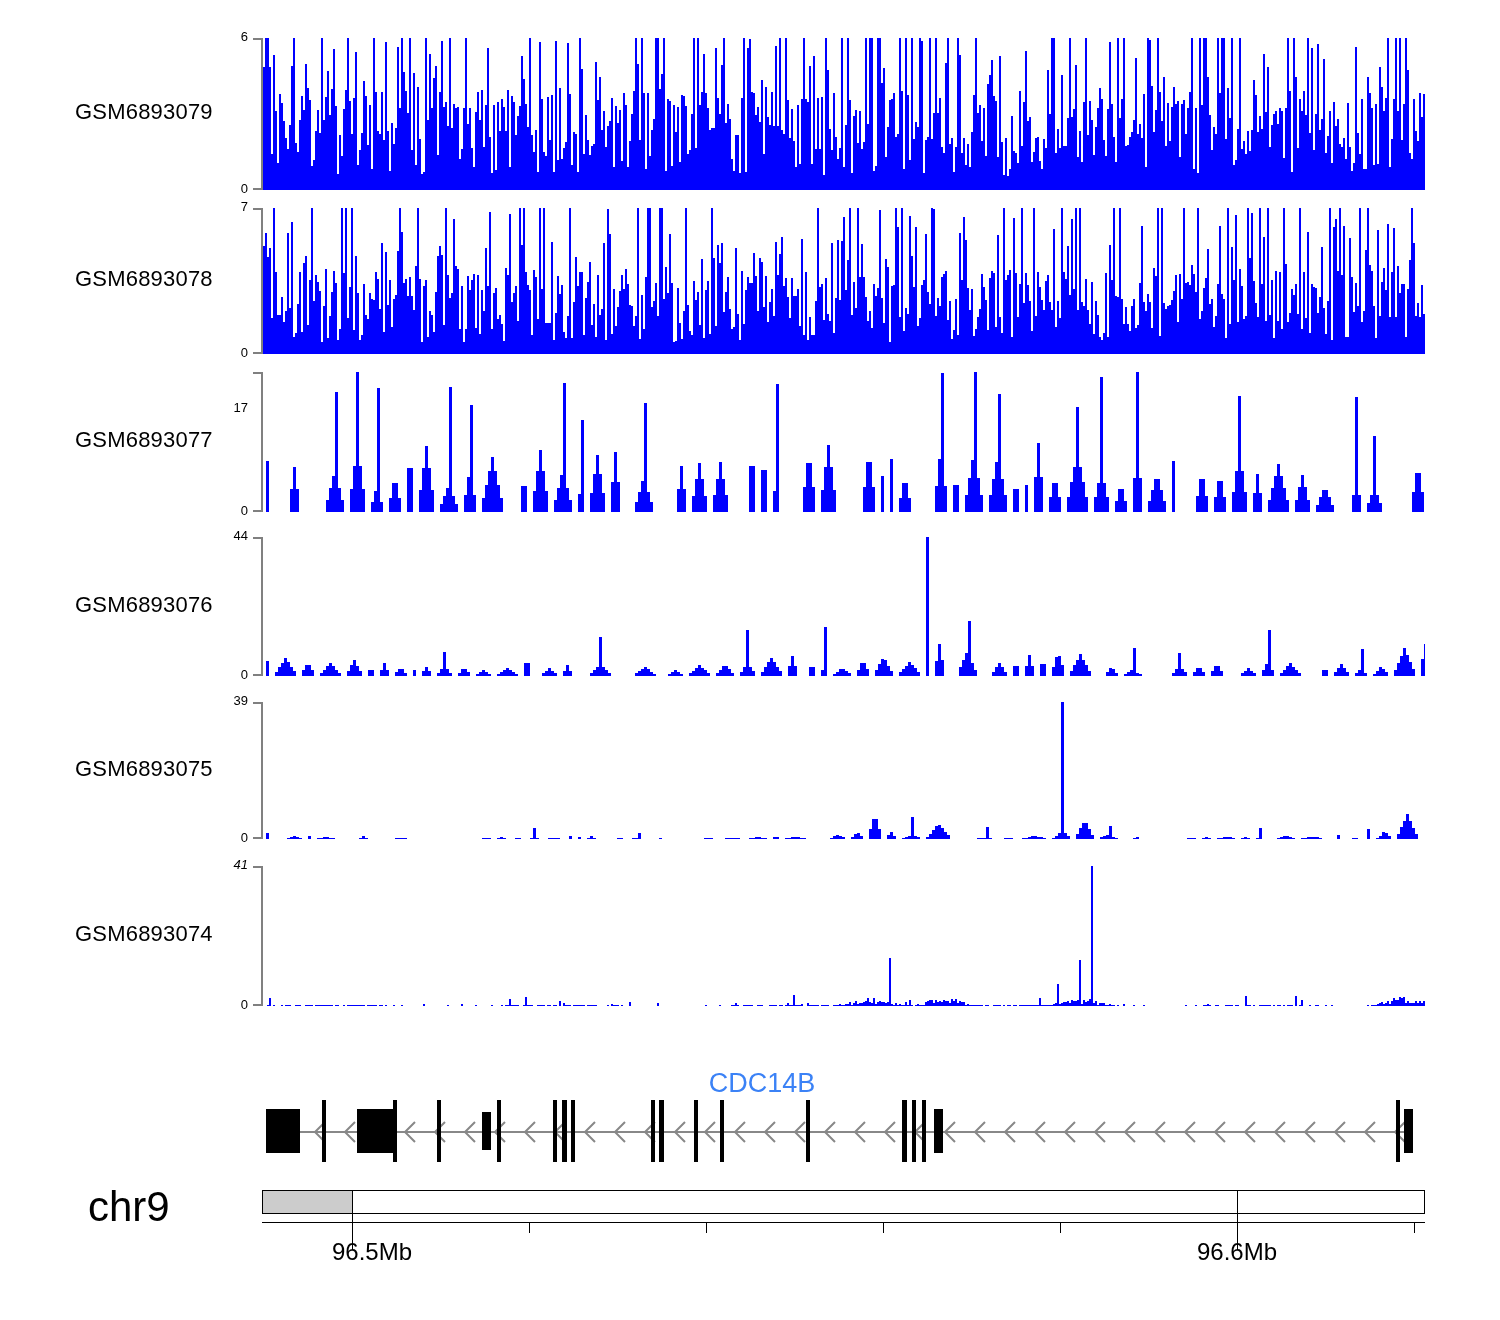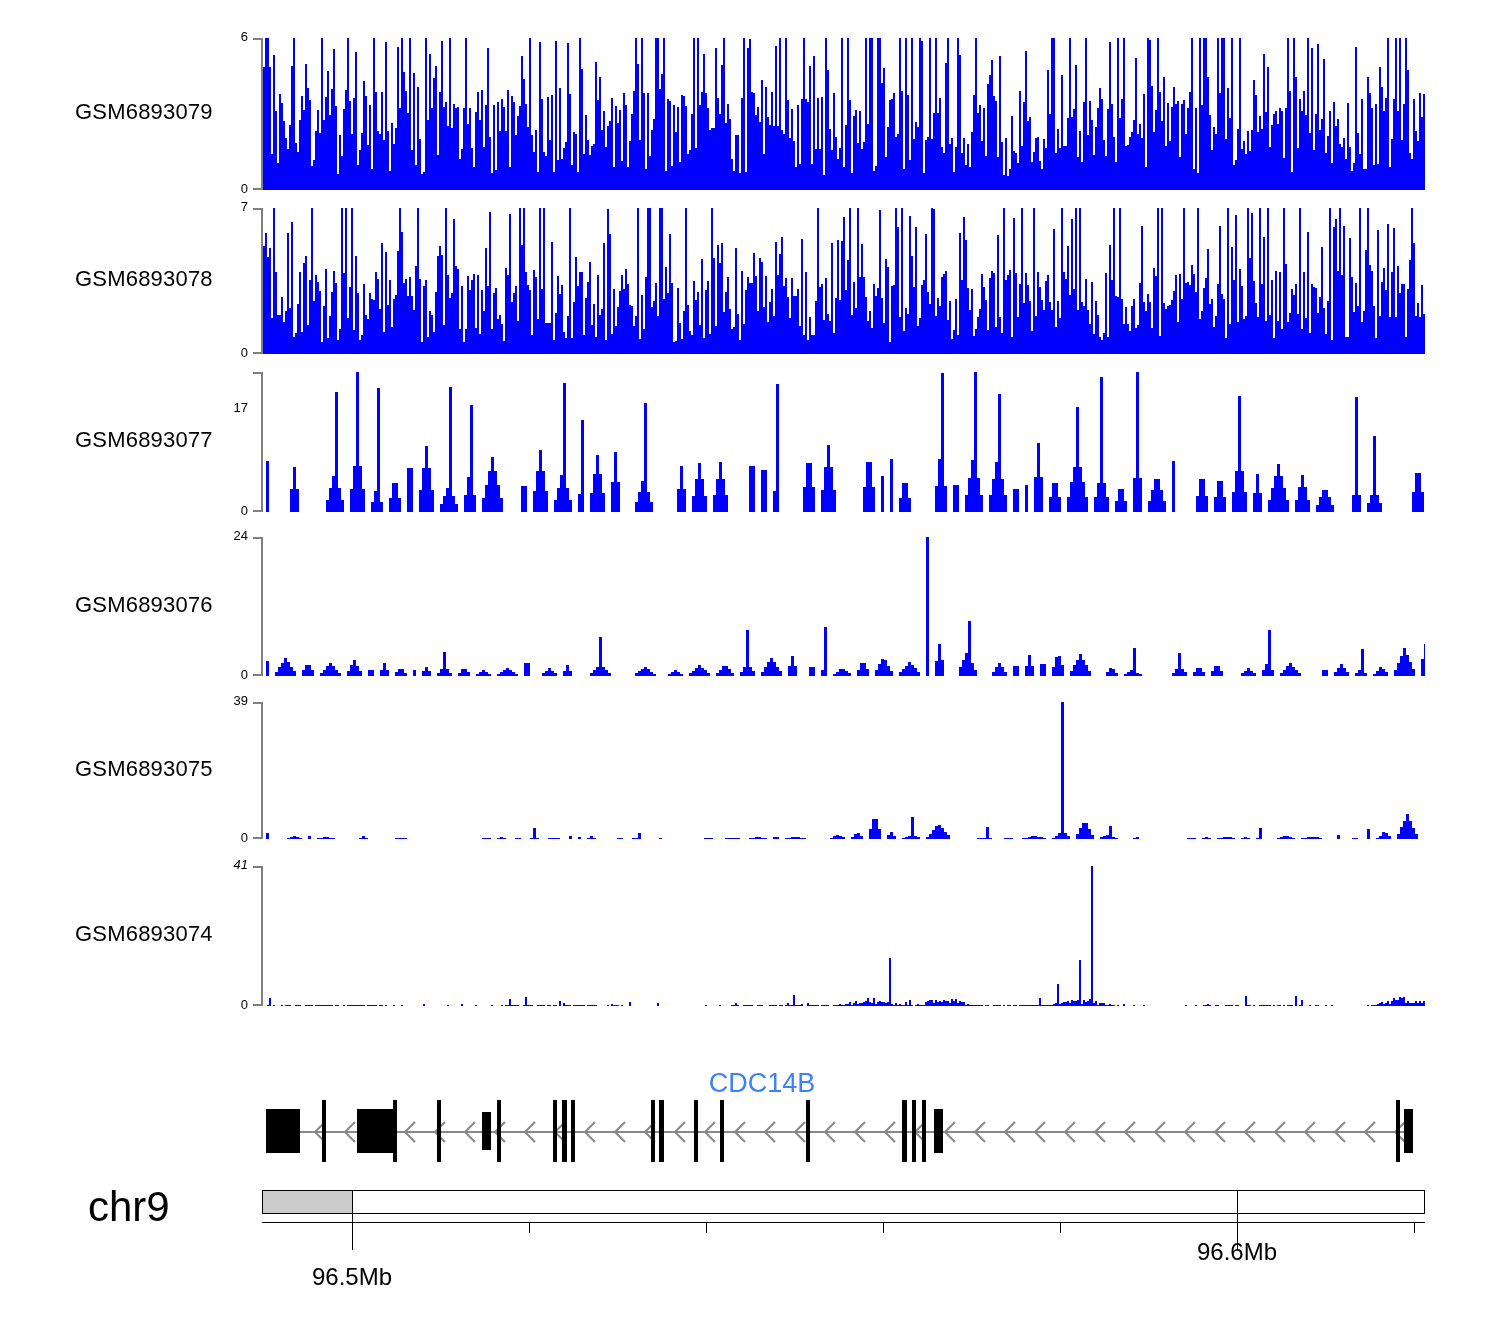--- a/index.html
+++ b/index.html
@@ -85,21 +85,21 @@
           <svg width="1162" height="140" viewBox="0 0 1162 140" shape-rendering="crispEdges">
             <path d="M0,140 L0,140 L0,140.0 L3,140.0 L3,140 L3,89.0 L6,89.0 L6,140 L6,140.0 L9,140.0 L9,140 L9,140.0 L12,140.0 L12,140 L12,140.0 L15,140.0 L15,140 L15,140.0 L18,140.0 L18,140 L18,140.0 L21,140.0 L21,140 L21,140.0 L24,140.0 L24,140 L24,140.0 L27,140.0 L27,140 L27,117.3 L30,117.3 L30,140 L30,94.6 L33,94.6 L33,140 L33,117.3 L36,117.3 L36,140 L36,140.0 L39,140.0 L39,140 L39,140.0 L42,140.0 L42,140 L42,140.0 L45,140.0 L45,140 L45,140.0 L48,140.0 L48,140 L48,140.0 L51,140.0 L51,140 L51,140.0 L54,140.0 L54,140 L54,140.0 L57,140.0 L57,140 L57,140.0 L60,140.0 L60,140 L60,140.0 L63,140.0 L63,140 L63,128.1 L66,128.1 L66,140 L66,116.1 L69,116.1 L69,140 L69,104.2 L72,104.2 L72,140 L72,20.1 L75,20.1 L75,140 L75,116.1 L78,116.1 L78,140 L78,128.1 L81,128.1 L81,140 L81,140.0 L84,140.0 L84,140 L84,140.0 L87,140.0 L87,140 L87,117.0 L90,117.0 L90,140 L90,94.0 L93,94.0 L93,140 L93,0.0 L96,0.0 L96,140 L96,94.0 L99,94.0 L99,140 L99,117.0 L102,117.0 L102,140 L102,140.0 L105,140.0 L105,140 L105,140.0 L108,140.0 L108,140 L108,129.7 L111,129.7 L111,140 L111,119.4 L114,119.4 L114,140 L114,16.3 L117,16.3 L117,140 L117,129.7 L120,129.7 L120,140 L120,140.0 L123,140.0 L123,140 L123,140.0 L126,140.0 L126,140 L126,125.7 L129,125.7 L129,140 L129,111.4 L132,111.4 L132,140 L132,111.4 L135,111.4 L135,140 L135,125.7 L138,125.7 L138,140 L138,140.0 L141,140.0 L141,140 L141,140.0 L144,140.0 L144,140 L144,95.5 L147,95.5 L147,140 L147,95.5 L150,95.5 L150,140 L150,140.0 L153,140.0 L153,140 L153,140.0 L156,140.0 L156,140 L156,117.9 L159,117.9 L159,140 L159,95.8 L162,95.8 L162,140 L162,73.7 L165,73.7 L165,140 L165,95.8 L168,95.8 L168,140 L168,117.9 L171,117.9 L171,140 L171,140.0 L174,140.0 L174,140 L174,140.0 L177,140.0 L177,140 L177,131.8 L180,131.8 L180,140 L180,123.7 L183,123.7 L183,140 L183,115.5 L186,115.5 L186,140 L186,14.5 L189,14.5 L189,140 L189,123.7 L192,123.7 L192,140 L192,131.8 L195,131.8 L195,140 L195,140.0 L198,140.0 L198,140 L198,140.0 L201,140.0 L201,140 L201,122.7 L204,122.7 L204,140 L204,105.4 L207,105.4 L207,140 L207,32.8 L210,32.8 L210,140 L210,122.7 L213,122.7 L213,140 L213,140.0 L216,140.0 L216,140 L216,140.0 L219,140.0 L219,140 L219,126.3 L222,126.3 L222,140 L222,112.5 L225,112.5 L225,140 L225,98.8 L228,98.8 L228,140 L228,85.0 L231,85.0 L231,140 L231,98.8 L234,98.8 L234,140 L234,112.5 L237,112.5 L237,140 L237,126.3 L240,126.3 L240,140 L240,140.0 L243,140.0 L243,140 L243,140.0 L246,140.0 L246,140 L246,140.0 L249,140.0 L249,140 L249,140.0 L252,140.0 L252,140 L252,140.0 L255,140.0 L255,140 L255,140.0 L258,140.0 L258,140 L258,113.8 L261,113.8 L261,140 L261,113.8 L264,113.8 L264,140 L264,140.0 L267,140.0 L267,140 L267,140.0 L270,140.0 L270,140 L270,119.4 L273,119.4 L273,140 L273,98.8 L276,98.8 L276,140 L276,78.2 L279,78.2 L279,140 L279,98.8 L282,98.8 L282,140 L282,119.4 L285,119.4 L285,140 L285,140.0 L288,140.0 L288,140 L288,140.0 L291,140.0 L291,140 L291,127.8 L294,127.8 L294,140 L294,115.5 L297,115.5 L297,140 L297,103.3 L300,103.3 L300,140 L300,11.2 L303,11.2 L303,140 L303,115.5 L306,115.5 L306,140 L306,127.8 L309,127.8 L309,140 L309,140.0 L312,140.0 L312,140 L312,140.0 L315,140.0 L315,140 L315,122.4 L318,122.4 L318,140 L318,47.8 L321,47.8 L321,140 L321,140.0 L324,140.0 L324,140 L324,140.0 L327,140.0 L327,140 L327,121.1 L330,121.1 L330,140 L330,102.2 L333,102.2 L333,140 L333,83.3 L336,83.3 L336,140 L336,102.2 L339,102.2 L339,140 L339,121.1 L342,121.1 L342,140 L342,140.0 L345,140.0 L345,140 L345,140.0 L348,140.0 L348,140 L348,109.9 L351,109.9 L351,140 L351,79.7 L354,79.7 L354,140 L354,109.9 L357,109.9 L357,140 L357,140.0 L360,140.0 L360,140 L360,140.0 L363,140.0 L363,140 L363,140.0 L366,140.0 L366,140 L366,140.0 L369,140.0 L369,140 L369,140.0 L372,140.0 L372,140 L372,129.7 L375,129.7 L375,140 L375,119.5 L378,119.5 L378,140 L378,109.2 L381,109.2 L381,140 L381,31.3 L384,31.3 L384,140 L384,119.5 L387,119.5 L387,140 L387,129.7 L390,129.7 L390,140 L390,140.0 L393,140.0 L393,140 L393,140.0 L396,140.0 L396,140 L396,140.0 L399,140.0 L399,140 L399,140.0 L402,140.0 L402,140 L402,140.0 L405,140.0 L405,140 L405,140.0 L408,140.0 L408,140 L408,140.0 L411,140.0 L411,140 L411,140.0 L414,140.0 L414,140 L414,116.8 L417,116.8 L417,140 L417,93.7 L420,93.7 L420,140 L420,116.8 L423,116.8 L423,140 L423,140.0 L426,140.0 L426,140 L426,140.0 L429,140.0 L429,140 L429,123.6 L432,123.6 L432,140 L432,107.2 L435,107.2 L435,140 L435,90.9 L438,90.9 L438,140 L438,107.2 L441,107.2 L441,140 L441,123.6 L444,123.6 L444,140 L444,140.0 L447,140.0 L447,140 L447,140.0 L450,140.0 L450,140 L450,123.3 L453,123.3 L453,140 L453,106.6 L456,106.6 L456,140 L456,89.9 L459,89.9 L459,140 L459,106.6 L462,106.6 L462,140 L462,123.3 L465,123.3 L465,140 L465,140.0 L468,140.0 L468,140 L468,140.0 L471,140.0 L471,140 L471,140.0 L474,140.0 L474,140 L474,140.0 L477,140.0 L477,140 L477,140.0 L480,140.0 L480,140 L480,140.0 L483,140.0 L483,140 L483,140.0 L486,140.0 L486,140 L486,93.9 L489,93.9 L489,140 L489,93.9 L492,93.9 L492,140 L492,140.0 L495,140.0 L495,140 L495,140.0 L498,140.0 L498,140 L498,98.0 L501,98.0 L501,140 L501,98.0 L504,98.0 L504,140 L504,140.0 L507,140.0 L507,140 L507,140.0 L510,140.0 L510,140 L510,118.7 L513,118.7 L513,140 L513,12.3 L516,12.3 L516,140 L516,140.0 L519,140.0 L519,140 L519,140.0 L522,140.0 L522,140 L522,140.0 L525,140.0 L525,140 L525,140.0 L528,140.0 L528,140 L528,140.0 L531,140.0 L531,140 L531,140.0 L534,140.0 L534,140 L534,140.0 L537,140.0 L537,140 L537,140.0 L540,140.0 L540,140 L540,115.4 L543,115.4 L543,140 L543,90.8 L546,90.8 L546,140 L546,90.8 L549,90.8 L549,140 L549,115.4 L552,115.4 L552,140 L552,140.0 L555,140.0 L555,140 L555,140.0 L558,140.0 L558,140 L558,117.7 L561,117.7 L561,140 L561,95.3 L564,95.3 L564,140 L564,73.0 L567,73.0 L567,140 L567,95.3 L570,95.3 L570,140 L570,117.7 L573,117.7 L573,140 L573,140.0 L576,140.0 L576,140 L576,140.0 L579,140.0 L579,140 L579,140.0 L582,140.0 L582,140 L582,140.0 L585,140.0 L585,140 L585,140.0 L588,140.0 L588,140 L588,140.0 L591,140.0 L591,140 L591,140.0 L594,140.0 L594,140 L594,140.0 L597,140.0 L597,140 L597,140.0 L600,140.0 L600,140 L600,114.7 L603,114.7 L603,140 L603,89.5 L606,89.5 L606,140 L606,89.5 L609,89.5 L609,140 L609,114.7 L612,114.7 L612,140 L612,140.0 L615,140.0 L615,140 L615,140.0 L618,140.0 L618,140 L618,103.6 L621,103.6 L621,140 L621,140.0 L624,140.0 L624,140 L624,140.0 L627,140.0 L627,140 L627,86.6 L630,86.6 L630,140 L630,140.0 L633,140.0 L633,140 L633,140.0 L636,140.0 L636,140 L636,125.7 L639,125.7 L639,140 L639,111.4 L642,111.4 L642,140 L642,111.4 L645,111.4 L645,140 L645,125.7 L648,125.7 L648,140 L648,140.0 L651,140.0 L651,140 L651,140.0 L654,140.0 L654,140 L654,140.0 L657,140.0 L657,140 L657,140.0 L660,140.0 L660,140 L660,140.0 L663,140.0 L663,140 L663,140.0 L666,140.0 L666,140 L666,140.0 L669,140.0 L669,140 L669,140.0 L672,140.0 L672,140 L672,113.6 L675,113.6 L675,140 L675,87.3 L678,87.3 L678,140 L678,0.5 L681,0.5 L681,140 L681,113.6 L684,113.6 L684,140 L684,140.0 L687,140.0 L687,140 L687,140.0 L690,140.0 L690,140 L690,113.2 L693,113.2 L693,140 L693,113.2 L696,113.2 L696,140 L696,140.0 L699,140.0 L699,140 L699,140.0 L702,140.0 L702,140 L702,122.8 L705,122.8 L705,140 L705,105.5 L708,105.5 L708,140 L708,88.3 L711,88.3 L711,140 L711,0.0 L714,0.0 L714,140 L714,105.5 L717,105.5 L717,140 L717,122.8 L720,122.8 L720,140 L720,140.0 L723,140.0 L723,140 L723,140.0 L726,140.0 L726,140 L726,123.4 L729,123.4 L729,140 L729,106.7 L732,106.7 L732,140 L732,90.1 L735,90.1 L735,140 L735,22.0 L738,22.0 L738,140 L738,106.7 L741,106.7 L741,140 L741,123.4 L744,123.4 L744,140 L744,140.0 L747,140.0 L747,140 L747,140.0 L750,140.0 L750,140 L750,116.7 L753,116.7 L753,140 L753,116.7 L756,116.7 L756,140 L756,140.0 L759,140.0 L759,140 L759,140.0 L762,140.0 L762,140 L762,112.9 L765,112.9 L765,140 L765,140.0 L768,140.0 L768,140 L768,140.0 L771,140.0 L771,140 L771,105.4 L774,105.4 L774,140 L774,70.7 L777,70.7 L777,140 L777,105.4 L780,105.4 L780,140 L780,140.0 L783,140.0 L783,140 L783,140.0 L786,140.0 L786,140 L786,125.2 L789,125.2 L789,140 L789,110.5 L792,110.5 L792,140 L792,110.5 L795,110.5 L795,140 L795,125.2 L798,125.2 L798,140 L798,140.0 L801,140.0 L801,140 L801,140.0 L804,140.0 L804,140 L804,125.0 L807,125.0 L807,140 L807,110.0 L810,110.0 L810,140 L810,95.0 L813,95.0 L813,140 L813,34.7 L816,34.7 L816,140 L816,95.0 L819,95.0 L819,140 L819,110.0 L822,110.0 L822,140 L822,125.0 L825,125.0 L825,140 L825,140.0 L828,140.0 L828,140 L828,140.0 L831,140.0 L831,140 L831,125.4 L834,125.4 L834,140 L834,110.7 L837,110.7 L837,140 L837,5.3 L840,5.3 L840,140 L840,110.7 L843,110.7 L843,140 L843,125.4 L846,125.4 L846,140 L846,140.0 L849,140.0 L849,140 L849,140.0 L852,140.0 L852,140 L852,128.5 L855,128.5 L855,140 L855,117.1 L858,117.1 L858,140 L858,117.1 L861,117.1 L861,140 L861,128.5 L864,128.5 L864,140 L864,140.0 L867,140.0 L867,140 L867,140.0 L870,140.0 L870,140 L870,105.5 L873,105.5 L873,140 L873,0.0 L876,0.0 L876,140 L876,105.5 L879,105.5 L879,140 L879,140.0 L882,140.0 L882,140 L882,140.0 L885,140.0 L885,140 L885,129.0 L888,129.0 L888,140 L888,118.1 L891,118.1 L891,140 L891,107.1 L894,107.1 L894,140 L894,107.1 L897,107.1 L897,140 L897,118.1 L900,118.1 L900,140 L900,129.0 L903,129.0 L903,140 L903,140.0 L906,140.0 L906,140 L906,140.0 L909,140.0 L909,140 L909,88.9 L912,88.9 L912,140 L912,140.0 L915,140.0 L915,140 L915,140.0 L918,140.0 L918,140 L918,140.0 L921,140.0 L921,140 L921,140.0 L924,140.0 L924,140 L924,140.0 L927,140.0 L927,140 L927,140.0 L930,140.0 L930,140 L930,140.0 L933,140.0 L933,140 L933,123.7 L936,123.7 L936,140 L936,107.4 L939,107.4 L939,140 L939,107.4 L942,107.4 L942,140 L942,123.7 L945,123.7 L945,140 L945,140.0 L948,140.0 L948,140 L948,140.0 L951,140.0 L951,140 L951,124.5 L954,124.5 L954,140 L954,108.9 L957,108.9 L957,140 L957,108.9 L960,108.9 L960,140 L960,124.5 L963,124.5 L963,140 L963,140.0 L966,140.0 L966,140 L966,140.0 L969,140.0 L969,140 L969,119.5 L972,119.5 L972,140 L972,99.1 L975,99.1 L975,140 L975,23.5 L978,23.5 L978,140 L978,99.1 L981,99.1 L981,140 L981,119.5 L984,119.5 L984,140 L984,140.0 L987,140.0 L987,140 L987,140.0 L990,140.0 L990,140 L990,120.9 L993,120.9 L993,140 L993,101.8 L996,101.8 L996,140 L996,120.9 L999,120.9 L999,140 L999,140.0 L1002,140.0 L1002,140 L1002,140.0 L1005,140.0 L1005,140 L1005,128.0 L1008,128.0 L1008,140 L1008,116.0 L1011,116.0 L1011,140 L1011,104.0 L1014,104.0 L1014,140 L1014,92.0 L1017,92.0 L1017,140 L1017,104.0 L1020,104.0 L1020,140 L1020,116.0 L1023,116.0 L1023,140 L1023,128.0 L1026,128.0 L1026,140 L1026,140.0 L1029,140.0 L1029,140 L1029,140.0 L1032,140.0 L1032,140 L1032,127.7 L1035,127.7 L1035,140 L1035,115.3 L1038,115.3 L1038,140 L1038,103.0 L1041,103.0 L1041,140 L1041,115.3 L1044,115.3 L1044,140 L1044,127.7 L1047,127.7 L1047,140 L1047,140.0 L1050,140.0 L1050,140 L1050,140.0 L1053,140.0 L1053,140 L1053,132.7 L1056,132.7 L1056,140 L1056,125.4 L1059,125.4 L1059,140 L1059,118.0 L1062,118.0 L1062,140 L1062,118.0 L1065,118.0 L1065,140 L1065,125.4 L1068,125.4 L1068,140 L1068,132.7 L1071,132.7 L1071,140 L1071,140.0 L1074,140.0 L1074,140 L1074,140.0 L1077,140.0 L1077,140 L1077,140.0 L1080,140.0 L1080,140 L1080,140.0 L1083,140.0 L1083,140 L1083,140.0 L1086,140.0 L1086,140 L1086,140.0 L1089,140.0 L1089,140 L1089,123.2 L1092,123.2 L1092,140 L1092,25.2 L1095,25.2 L1095,140 L1095,123.2 L1098,123.2 L1098,140 L1098,140.0 L1101,140.0 L1101,140 L1101,140.0 L1104,140.0 L1104,140 L1104,131.3 L1107,131.3 L1107,140 L1107,122.6 L1110,122.6 L1110,140 L1110,64.0 L1113,64.0 L1113,140 L1113,122.6 L1116,122.6 L1116,140 L1116,131.3 L1119,131.3 L1119,140 L1119,140.0 L1122,140.0 L1122,140 L1122,140.0 L1125,140.0 L1125,140 L1125,140.0 L1128,140.0 L1128,140 L1128,140.0 L1131,140.0 L1131,140 L1131,140.0 L1134,140.0 L1134,140 L1134,140.0 L1137,140.0 L1137,140 L1137,140.0 L1140,140.0 L1140,140 L1140,140.0 L1143,140.0 L1143,140 L1143,140.0 L1146,140.0 L1146,140 L1146,140.0 L1149,140.0 L1149,140 L1149,120.3 L1152,120.3 L1152,140 L1152,100.6 L1155,100.6 L1155,140 L1155,100.6 L1158,100.6 L1158,140 L1158,120.3 L1161,120.3 L1161,140 L1161,140.0 L1164,140.0 L1162,140 Z" fill="#0000FF"></path>
           </svg>
         </div>
       </div>
       <div class="track" style="top: 0px;">
         <div class="track-label" style="top: 591.5px; text-align: right;">GSM6893076</div>
         <div class="axis-line" style="top: 537px; height: 139px;"></div>
         <div class="tick" style="top: 537px;"></div>
         <div class="tick" style="top: 674px;"></div>
-        <div class="axis-max" style="top: 528px; left: 212px;">24</div>
+        <div class="axis-max" style="top: 528px; left: 212px;">44</div>
         <div class="axis-min" style="top: 667px; left: 212px;">0</div>
         <div class="plot" style="top: 537px; width: 1162px; height: 139px;">
           <svg width="1162" height="139" viewBox="0 0 1162 139" shape-rendering="crispEdges">
             <path d="M0,139 L0,139 L0,139.0 L3,139.0 L3,139 L3,124.1 L6,124.1 L6,139 L6,139.0 L9,139.0 L9,139 L9,139.0 L12,139.0 L12,139 L12,134.7 L15,134.7 L15,139 L15,130.3 L18,130.3 L18,139 L18,125.7 L21,125.7 L21,139 L21,120.9 L24,120.9 L24,139 L24,125.1 L27,125.1 L27,139 L27,129.6 L30,129.6 L30,139 L30,134.2 L33,134.2 L33,139 L33,139.0 L36,139.0 L36,139 L36,139.0 L39,139.0 L39,139 L39,133.4 L42,133.4 L42,139 L42,127.7 L45,127.7 L45,139 L45,127.6 L48,127.6 L48,139 L48,133.3 L51,133.3 L51,139 L51,139.0 L54,139.0 L54,139 L54,139.0 L57,139.0 L57,139 L57,135.7 L60,135.7 L60,139 L60,132.5 L63,132.5 L63,139 L63,129.2 L66,129.2 L66,139 L66,126.0 L69,126.0 L69,139 L69,129.3 L72,129.3 L72,139 L72,132.6 L75,132.6 L75,139 L75,135.8 L78,135.8 L78,139 L78,139.0 L81,139.0 L81,139 L81,139.0 L84,139.0 L84,139 L84,133.5 L87,133.5 L87,139 L87,128.1 L90,128.1 L90,139 L90,122.9 L93,122.9 L93,139 L93,128.5 L96,128.5 L96,139 L96,133.8 L99,133.8 L99,139 L99,139.0 L102,139.0 L102,139 L102,139.0 L105,139.0 L105,139 L105,132.5 L108,132.5 L108,139 L108,132.6 L111,132.6 L111,139 L111,139.0 L114,139.0 L114,139 L114,139.0 L117,139.0 L117,139 L117,132.5 L120,132.5 L120,139 L120,126.3 L123,126.3 L123,139 L123,132.8 L126,132.8 L126,139 L126,139.0 L129,139.0 L129,139 L129,139.0 L132,139.0 L132,139 L132,135.3 L135,135.3 L135,139 L135,131.9 L138,131.9 L138,139 L138,132.1 L141,132.1 L141,139 L141,135.6 L144,135.6 L144,139 L144,139.0 L147,139.0 L147,139 L147,139.0 L150,139.0 L150,139 L150,132.8 L153,132.8 L153,139 L153,139.0 L156,139.0 L156,139 L156,139.0 L159,139.0 L159,139 L159,134.3 L162,134.3 L162,139 L162,129.8 L165,129.8 L165,139 L165,134.4 L168,134.4 L168,139 L168,139.0 L171,139.0 L171,139 L171,139.0 L174,139.0 L174,139 L174,135.7 L177,135.7 L177,139 L177,132.4 L180,132.4 L180,139 L180,114.6 L183,114.6 L183,139 L183,132.3 L186,132.3 L186,139 L186,135.6 L189,135.6 L189,139 L189,139.0 L192,139.0 L192,139 L192,139.0 L195,139.0 L195,139 L195,135.5 L198,135.5 L198,139 L198,131.8 L201,131.8 L201,139 L201,131.7 L204,131.7 L204,139 L204,135.2 L207,135.2 L207,139 L207,139.0 L210,139.0 L210,139 L210,139.0 L213,139.0 L213,139 L213,137.2 L216,137.2 L216,139 L216,135.2 L219,135.2 L219,139 L219,133.2 L222,133.2 L222,139 L222,135.0 L225,135.0 L225,139 L225,136.9 L228,136.9 L228,139 L228,139.0 L231,139.0 L231,139 L231,139.0 L234,139.0 L234,139 L234,137.2 L237,137.2 L237,139 L237,135.2 L240,135.2 L240,139 L240,133.2 L243,133.2 L243,139 L243,131.1 L246,131.1 L246,139 L246,132.9 L249,132.9 L249,139 L249,134.8 L252,134.8 L252,139 L252,136.9 L255,136.9 L255,139 L255,139.0 L258,139.0 L258,139 L258,139.0 L261,139.0 L261,139 L261,126.2 L264,126.2 L264,139 L264,126.0 L267,126.0 L267,139 L267,139.0 L270,139.0 L270,139 L270,139.0 L273,139.0 L273,139 L273,139.0 L276,139.0 L276,139 L276,139.0 L279,139.0 L279,139 L279,136.4 L282,136.4 L282,139 L282,133.7 L285,133.7 L285,139 L285,131.0 L288,131.0 L288,139 L288,133.6 L291,133.6 L291,139 L291,136.3 L294,136.3 L294,139 L294,139.0 L297,139.0 L297,139 L297,139.0 L300,139.0 L300,139 L300,133.7 L303,133.7 L303,139 L303,128.4 L306,128.4 L306,139 L306,133.7 L309,133.7 L309,139 L309,139.0 L312,139.0 L312,139 L312,139.0 L315,139.0 L315,139 L315,139.0 L318,139.0 L318,139 L318,139.0 L321,139.0 L321,139 L321,139.0 L324,139.0 L324,139 L324,139.0 L327,139.0 L327,139 L327,135.8 L330,135.8 L330,139 L330,132.7 L333,132.7 L333,139 L333,129.7 L336,129.7 L336,139 L336,100.4 L339,100.4 L339,139 L339,130.0 L342,130.0 L342,139 L342,133.2 L345,133.2 L345,139 L345,136.2 L348,136.2 L348,139 L348,139.0 L351,139.0 L351,139 L351,139.0 L354,139.0 L354,139 L354,139.0 L357,139.0 L357,139 L357,139.0 L360,139.0 L360,139 L360,139.0 L363,139.0 L363,139 L363,139.0 L366,139.0 L366,139 L366,139.0 L369,139.0 L369,139 L369,139.0 L372,139.0 L372,139 L372,136.4 L375,136.4 L375,139 L375,134.0 L378,134.0 L378,139 L378,131.7 L381,131.7 L381,139 L381,129.6 L384,129.6 L384,139 L384,132.1 L387,132.1 L387,139 L387,134.5 L390,134.5 L390,139 L390,136.8 L393,136.8 L393,139 L393,139.0 L396,139.0 L396,139 L396,139.0 L399,139.0 L399,139 L399,139.0 L402,139.0 L402,139 L402,139.0 L405,139.0 L405,139 L405,136.9 L408,136.9 L408,139 L408,134.8 L411,134.8 L411,139 L411,132.7 L414,132.7 L414,139 L414,134.8 L417,134.8 L417,139 L417,136.9 L420,136.9 L420,139 L420,139.0 L423,139.0 L423,139 L423,139.0 L426,139.0 L426,139 L426,136.4 L429,136.4 L429,139 L429,133.8 L432,133.8 L432,139 L432,131.0 L435,131.0 L435,139 L435,128.1 L438,128.1 L438,139 L438,130.7 L441,130.7 L441,139 L441,133.3 L444,133.3 L444,139 L444,136.1 L447,136.1 L447,139 L447,139.0 L450,139.0 L450,139 L450,139.0 L453,139.0 L453,139 L453,135.9 L456,135.9 L456,139 L456,132.7 L459,132.7 L459,139 L459,129.3 L462,129.3 L462,139 L462,129.0 L465,129.0 L465,139 L465,132.1 L468,132.1 L468,139 L468,135.5 L471,135.5 L471,139 L471,139.0 L474,139.0 L474,139 L474,139.0 L477,139.0 L477,139 L477,134.7 L480,134.7 L480,139 L480,130.3 L483,130.3 L483,139 L483,92.8 L486,92.8 L486,139 L486,129.9 L489,129.9 L489,139 L489,134.3 L492,134.3 L492,139 L492,139.0 L495,139.0 L495,139 L495,139.0 L498,139.0 L498,139 L498,134.6 L501,134.6 L501,139 L501,130.0 L504,130.0 L504,139 L504,125.4 L507,125.4 L507,139 L507,120.6 L510,120.6 L510,139 L510,125.0 L513,125.0 L513,139 L513,129.6 L516,129.6 L516,139 L516,134.3 L519,134.3 L519,139 L519,139.0 L522,139.0 L522,139 L522,139.0 L525,139.0 L525,139 L525,129.0 L528,129.0 L528,139 L528,119.1 L531,119.1 L531,139 L531,129.0 L534,129.0 L534,139 L534,139.0 L537,139.0 L537,139 L537,139.0 L540,139.0 L540,139 L540,139.0 L543,139.0 L543,139 L543,139.0 L546,139.0 L546,139 L546,130.3 L549,130.3 L549,139 L549,130.4 L552,130.4 L552,139 L552,139.0 L555,139.0 L555,139 L555,139.0 L558,139.0 L558,139 L558,132.5 L561,132.5 L561,139 L561,89.8 L564,89.8 L564,139 L564,139.0 L567,139.0 L567,139 L567,139.0 L570,139.0 L570,139 L570,136.8 L573,136.8 L573,139 L573,134.5 L576,134.5 L576,139 L576,132.1 L579,132.1 L579,139 L579,131.8 L582,131.8 L582,139 L582,134.0 L585,134.0 L585,139 L585,136.4 L588,136.4 L588,139 L588,139.0 L591,139.0 L591,139 L591,139.0 L594,139.0 L594,139 L594,132.9 L597,132.9 L597,139 L597,126.2 L600,126.2 L600,139 L600,125.7 L603,125.7 L603,139 L603,132.2 L606,132.2 L606,139 L606,139.0 L609,139.0 L609,139 L609,139.0 L612,139.0 L612,139 L612,132.7 L615,132.7 L615,139 L615,126.8 L618,126.8 L618,139 L618,121.5 L621,121.5 L621,139 L621,122.5 L624,122.5 L624,139 L624,128.7 L627,128.7 L627,139 L627,134.2 L630,134.2 L630,139 L630,139.0 L633,139.0 L633,139 L633,139.0 L636,139.0 L636,139 L636,135.4 L639,135.4 L639,139 L639,132.1 L642,132.1 L642,139 L642,128.8 L645,128.8 L645,139 L645,125.2 L648,125.2 L648,139 L648,128.2 L651,128.2 L651,139 L651,131.3 L654,131.3 L654,139 L654,134.8 L657,134.8 L657,139 L657,139.0 L660,139.0 L660,139 L660,139.0 L663,139.0 L663,139 L663,0.0 L666,0.0 L666,139 L666,139.0 L669,139.0 L669,139 L669,139.0 L672,139.0 L672,139 L672,123.5 L675,123.5 L675,139 L675,106.7 L678,106.7 L678,139 L678,122.5 L681,122.5 L681,139 L681,139.0 L684,139.0 L684,139 L684,139.0 L687,139.0 L687,139 L687,139.0 L690,139.0 L690,139 L690,139.0 L693,139.0 L693,139 L693,139.0 L696,139.0 L696,139 L696,130.3 L699,130.3 L699,139 L699,122.8 L702,122.8 L702,139 L702,116.4 L705,116.4 L705,139 L705,84.3 L708,84.3 L708,139 L708,126.0 L711,126.0 L711,139 L711,132.9 L714,132.9 L714,139 L714,139.0 L717,139.0 L717,139 L717,139.0 L720,139.0 L720,139 L720,139.0 L723,139.0 L723,139 L723,139.0 L726,139.0 L726,139 L726,139.0 L729,139.0 L729,139 L729,134.7 L732,134.7 L732,139 L732,130.3 L735,130.3 L735,139 L735,125.8 L738,125.8 L738,139 L738,130.2 L741,130.2 L741,139 L741,134.5 L744,134.5 L744,139 L744,139.0 L747,139.0 L747,139 L747,139.0 L750,139.0 L750,139 L750,129.1 L753,129.1 L753,139 L753,129.0 L756,129.0 L756,139 L756,139.0 L759,139.0 L759,139 L759,139.0 L762,139.0 L762,139 L762,128.6 L765,128.6 L765,139 L765,118.1 L768,118.1 L768,139 L768,128.5 L771,128.5 L771,139 L771,139.0 L774,139.0 L774,139 L774,139.0 L777,139.0 L777,139 L777,127.3 L780,127.3 L780,139 L780,127.0 L783,127.0 L783,139 L783,139.0 L786,139.0 L786,139 L786,139.0 L789,139.0 L789,139 L789,129.9 L792,129.9 L792,139 L792,119.8 L795,119.8 L795,139 L795,118.7 L798,118.7 L798,139 L798,128.2 L801,128.2 L801,139 L801,139.0 L804,139.0 L804,139 L804,139.0 L807,139.0 L807,139 L807,133.9 L810,133.9 L810,139 L810,128.4 L813,128.4 L813,139 L813,122.7 L816,122.7 L816,139 L816,117.1 L819,117.1 L819,139 L819,122.6 L822,122.6 L822,139 L822,128.3 L825,128.3 L825,139 L825,133.8 L828,133.8 L828,139 L828,139.0 L831,139.0 L831,139 L831,139.0 L834,139.0 L834,139 L834,139.0 L837,139.0 L837,139 L837,139.0 L840,139.0 L840,139 L840,139.0 L843,139.0 L843,139 L843,134.7 L846,134.7 L846,139 L846,131.3 L849,131.3 L849,139 L849,132.0 L852,132.0 L852,139 L852,135.9 L855,135.9 L855,139 L855,139.0 L858,139.0 L858,139 L858,139.0 L861,139.0 L861,139 L861,136.9 L864,136.9 L864,139 L864,135.1 L867,135.1 L867,139 L867,133.4 L870,133.4 L870,139 L870,110.6 L873,110.6 L873,139 L873,135.5 L876,135.5 L876,139 L876,137.3 L879,137.3 L879,139 L879,139.0 L882,139.0 L882,139 L882,139.0 L885,139.0 L885,139 L885,139.0 L888,139.0 L888,139 L888,139.0 L891,139.0 L891,139 L891,139.0 L894,139.0 L894,139 L894,139.0 L897,139.0 L897,139 L897,139.0 L900,139.0 L900,139 L900,139.0 L903,139.0 L903,139 L903,139.0 L906,139.0 L906,139 L906,139.0 L909,139.0 L909,139 L909,135.8 L912,135.8 L912,139 L912,132.3 L915,132.3 L915,139 L915,115.9 L918,115.9 L918,139 L918,132.0 L921,132.0 L921,139 L921,135.4 L924,135.4 L924,139 L924,139.0 L927,139.0 L927,139 L927,139.0 L930,139.0 L930,139 L930,135.1 L933,135.1 L933,139 L933,130.9 L936,130.9 L936,139 L936,130.7 L939,130.7 L939,139 L939,134.7 L942,134.7 L942,139 L942,139.0 L945,139.0 L945,139 L945,139.0 L948,139.0 L948,139 L948,134.2 L951,134.2 L951,139 L951,129.1 L954,129.1 L954,139 L954,128.8 L957,128.8 L957,139 L957,133.8 L960,133.8 L960,139 L960,139.0 L963,139.0 L963,139 L963,139.0 L966,139.0 L966,139 L966,139.0 L969,139.0 L969,139 L969,139.0 L972,139.0 L972,139 L972,139.0 L975,139.0 L975,139 L975,139.0 L978,139.0 L978,139 L978,136.4 L981,136.4 L981,139 L981,133.7 L984,133.7 L984,139 L984,130.9 L987,130.9 L987,139 L987,133.6 L990,133.6 L990,139 L990,136.3 L993,136.3 L993,139 L993,139.0 L996,139.0 L996,139 L996,139.0 L999,139.0 L999,139 L999,132.8 L1002,132.8 L1002,139 L1002,126.5 L1005,126.5 L1005,139 L1005,92.7 L1008,92.7 L1008,139 L1008,132.8 L1011,132.8 L1011,139 L1011,139.0 L1014,139.0 L1014,139 L1014,139.0 L1017,139.0 L1017,139 L1017,135.7 L1020,135.7 L1020,139 L1020,132.5 L1023,132.5 L1023,139 L1023,129.3 L1026,129.3 L1026,139 L1026,126.2 L1029,126.2 L1029,139 L1029,129.6 L1032,129.6 L1032,139 L1032,132.8 L1035,132.8 L1035,139 L1035,136.0 L1038,136.0 L1038,139 L1038,139.0 L1041,139.0 L1041,139 L1041,139.0 L1044,139.0 L1044,139 L1044,139.0 L1047,139.0 L1047,139 L1047,139.0 L1050,139.0 L1050,139 L1050,139.0 L1053,139.0 L1053,139 L1053,139.0 L1056,139.0 L1056,139 L1056,139.0 L1059,139.0 L1059,139 L1059,132.9 L1062,132.9 L1062,139 L1062,133.0 L1065,133.0 L1065,139 L1065,139.0 L1068,139.0 L1068,139 L1068,139.0 L1071,139.0 L1071,139 L1071,134.8 L1074,134.8 L1074,139 L1074,130.8 L1077,130.8 L1077,139 L1077,127.1 L1080,127.1 L1080,139 L1080,131.3 L1083,131.3 L1083,139 L1083,135.2 L1086,135.2 L1086,139 L1086,139.0 L1089,139.0 L1089,139 L1089,139.0 L1092,139.0 L1092,139 L1092,136.0 L1095,136.0 L1095,139 L1095,132.9 L1098,132.9 L1098,139 L1098,111.8 L1101,111.8 L1101,139 L1101,135.8 L1104,135.8 L1104,139 L1104,139.0 L1107,139.0 L1107,139 L1107,139.0 L1110,139.0 L1110,139 L1110,136.5 L1113,136.5 L1113,139 L1113,133.5 L1116,133.5 L1116,139 L1116,129.8 L1119,129.8 L1119,139 L1119,132.2 L1122,132.2 L1122,139 L1122,135.2 L1125,135.2 L1125,139 L1125,139.0 L1128,139.0 L1128,139 L1128,139.0 L1131,139.0 L1131,139 L1131,133.0 L1134,133.0 L1134,139 L1134,126.2 L1137,126.2 L1137,139 L1137,118.8 L1140,118.8 L1140,139 L1140,111.0 L1143,111.0 L1143,139 L1143,117.6 L1146,117.6 L1146,139 L1146,124.7 L1149,124.7 L1149,139 L1149,132.0 L1152,132.0 L1152,139 L1152,139.0 L1155,139.0 L1155,139 L1155,139.0 L1158,139.0 L1158,139 L1158,121.6 L1161,121.6 L1161,139 L1161,106.5 L1164,106.5 L1162,139 Z" fill="#0000FF"></path>
           </svg>
         </div>
       </div>
       <div class="track" style="top: 0px;">
         <div class="track-label" style="top: 755.5px;">GSM6893075</div>
         <div class="axis-line" style="top: 702px; height: 137px;"></div>
@@ -277,18 +277,18 @@
   </div>
 
   <div class="ruler-line"></div>
   <div id="ruler-root">
       <div class="ruler-tick minor" style="left: 529px;"></div>
       <div class="ruler-tick minor" style="left: 706px;"></div>
       <div class="ruler-tick minor" style="left: 883px;"></div>
       <div class="ruler-tick minor" style="left: 1060px;"></div>
       <div class="ruler-tick minor" style="left: 1414px;"></div>
       <div class="ruler-tick major" style="left: 352px; top: 1190px; height: 60px;"></div>
-      <div class="ruler-label" style="left: 292px; width: 120px; text-align: center; margin-top: 25px;">96.5Mb</div>
+      <div class="ruler-label" style="left: 292px; width: 120px; text-align: right;">96.5Mb</div>
       <div class="ruler-tick major" style="left: 1237px; top: 1190px; height: 60px;"></div>
       <div class="ruler-label" style="left: 1177px; width: 120px; text-align: center;">96.6Mb</div>
     </div>
 
 </div>
 
 </body></html>

